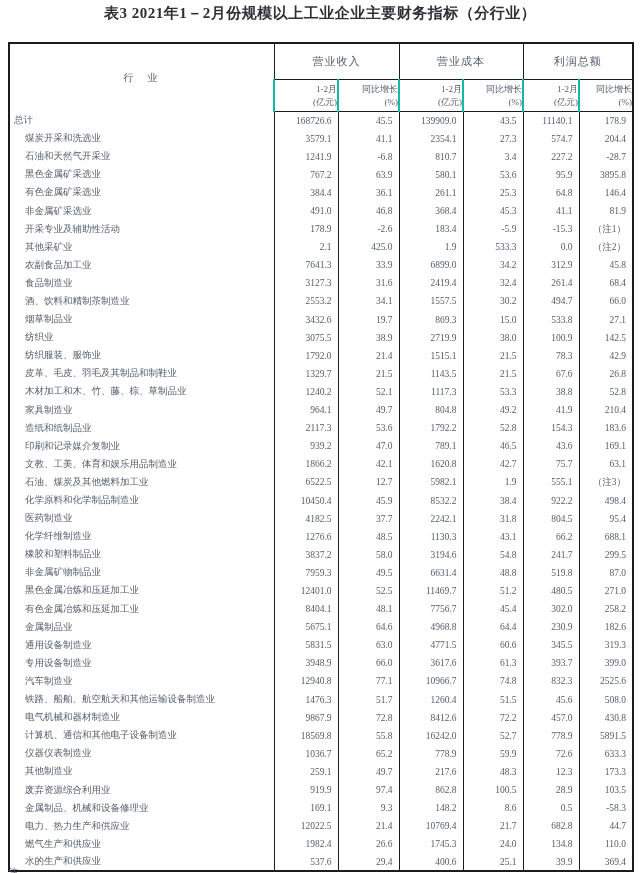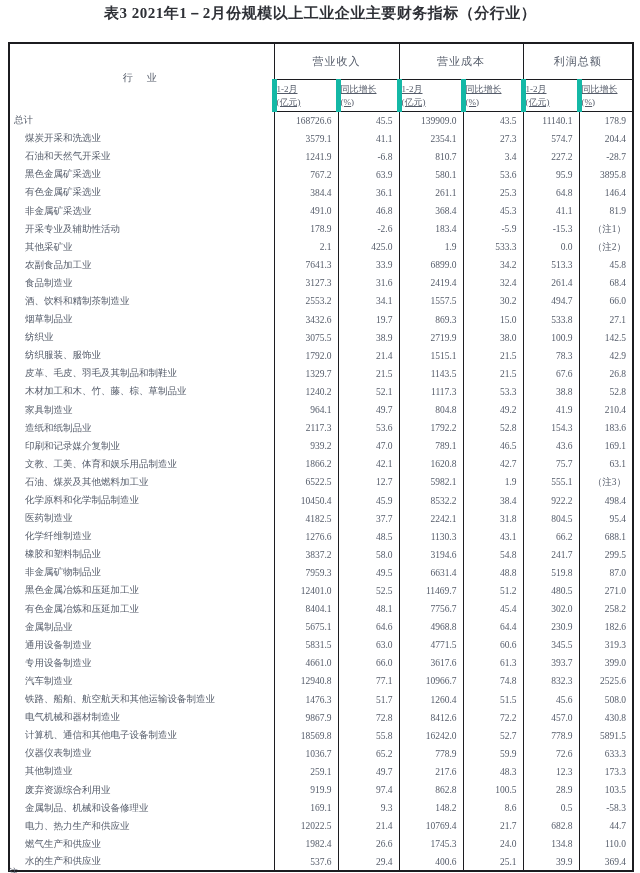--- a/index.html
+++ b/index.html
@@ -23,22 +23,22 @@
   }
   .industry-header{
     text-align:center;font-size:10px;letter-spacing:2px;
     border-right:1px solid #1c1c20;
   }
   .group-header{
     height:35px;text-align:center;font-size:11px;letter-spacing:1px;
     border-left:1px solid #1c1c20;border-bottom:1px solid #1c1c20;
   }
   .sub-header{
-    height:31px;text-align:left;font-size:9px;line-height:1.35;
-    border-left:5px solid #14b8a6;border-bottom:1px solid #1c1c20;text-decoration:underline;
+    height:31px;text-align:right;font-size:9px;line-height:1.35;
+    border-left:2px solid #14b8a6;border-bottom:1px solid #1c1c20;
   }
   .stat-table tbody tr{height:18.1px;}
   td.num{
     text-align:right;padding-right:6px;font-size:9.5px;
     border-left:1px solid #1c1c20;
   }
   td.ind{text-align:left;padding-left:4px;font-size:9.5px;}
   td.ind.sub{padding-left:15px;}
   .footnote-cut{
     position:absolute;left:9px;top:866px;font-size:9px;color:#5a6070;
@@ -165,21 +165,21 @@
         <td class="num">533.3</td>
         <td class="num">0.0</td>
         <td class="num">（注2）</td>
       </tr>
       <tr>
         <td class="ind sub">农副食品加工业</td>
         <td class="num">7641.3</td>
         <td class="num">33.9</td>
         <td class="num">6899.0</td>
         <td class="num">34.2</td>
-        <td class="num">513.3</td>
+        <td class="num">312.9</td>
         <td class="num">45.8</td>
       </tr>
       <tr>
         <td class="ind sub">食品制造业</td>
         <td class="num">3127.3</td>
         <td class="num">31.6</td>
         <td class="num">2419.4</td>
         <td class="num">32.4</td>
         <td class="num">261.4</td>
         <td class="num">68.4</td>
@@ -359,21 +359,21 @@
         <td class="ind sub">通用设备制造业</td>
         <td class="num">5831.5</td>
         <td class="num">63.0</td>
         <td class="num">4771.5</td>
         <td class="num">60.6</td>
         <td class="num">345.5</td>
         <td class="num">319.3</td>
       </tr>
       <tr>
         <td class="ind sub">专用设备制造业</td>
-        <td class="num">4661.0</td>
+        <td class="num">3948.9</td>
         <td class="num">66.0</td>
         <td class="num">3617.6</td>
         <td class="num">61.3</td>
         <td class="num">393.7</td>
         <td class="num">399.0</td>
       </tr>
       <tr>
         <td class="ind sub">汽车制造业</td>
         <td class="num">12940.8</td>
         <td class="num">77.1</td>

